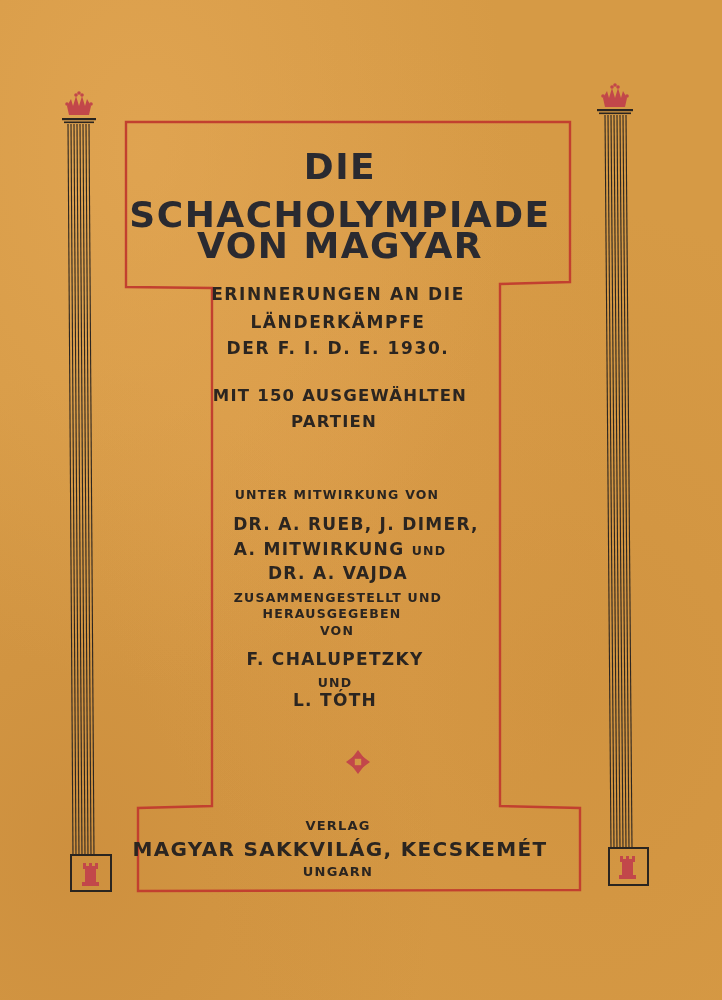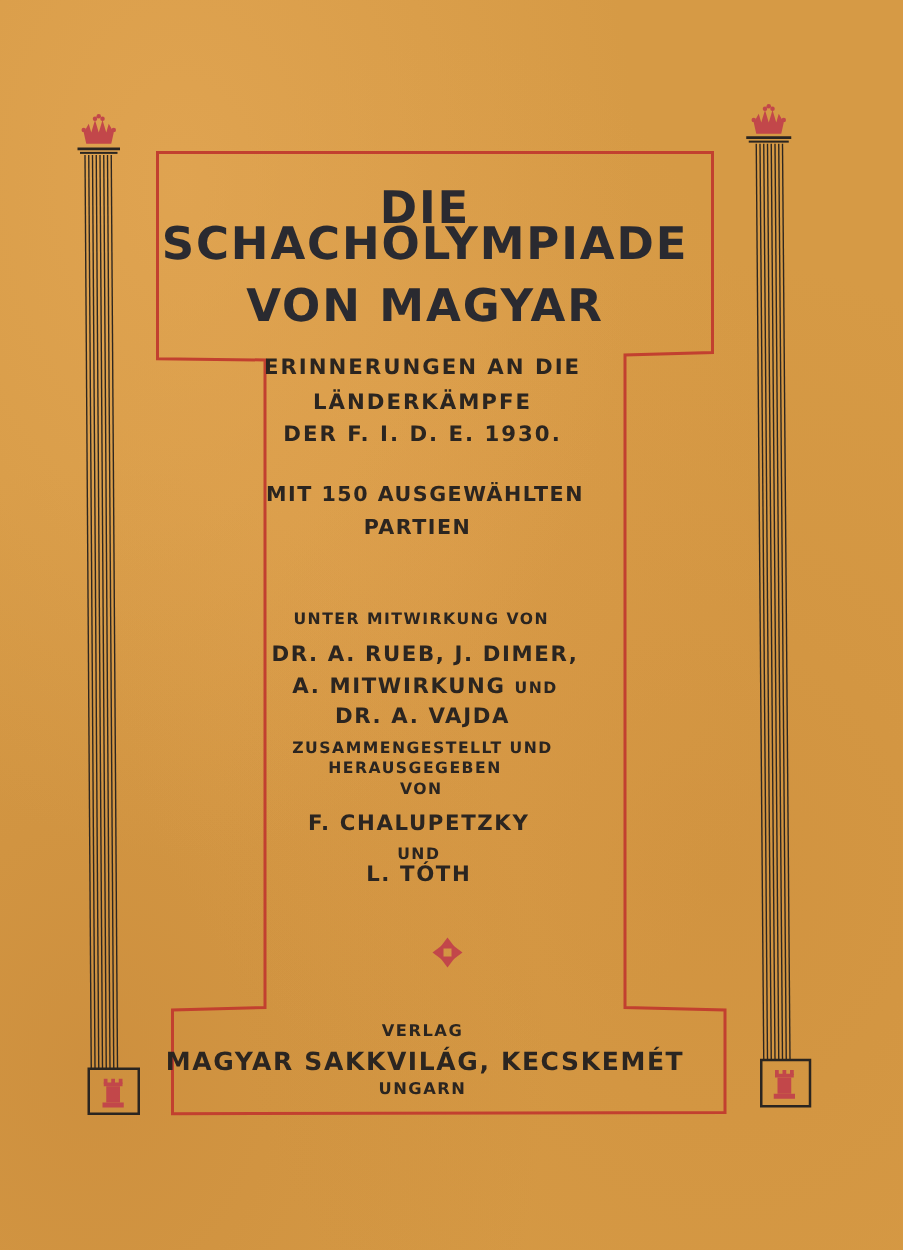--- a/index.html
+++ b/index.html
@@ -99,33 +99,33 @@
   <g fill="#c2474a">
     <polygon points="358,750 364,758 352,758"></polygon>
     <polygon points="358,774 364,766 352,766"></polygon>
     <polygon points="346,762 354,756 354,768"></polygon>
     <polygon points="370,762 362,756 362,768"></polygon>
     <rect x="354" y="758" width="8" height="8" fill="none" stroke="#c2474a" stroke-width="1.6"></rect>
   </g>
 </svg>
 
 <div class="line title" style="top:146px;">DIE</div>
-<div class="line title" style="top:175px;">SCHACHOLYMPIADE</div>
+<div class="line title" style="top:194px;">SCHACHOLYMPIADE</div>
 <div class="line title" style="top:225px;">VON MAGYAR</div>
 
 <div class="line sub" style="top:284px; left:-2px;">ERINNERUNGEN AN DIE</div>
 <div class="line sub" style="top:312px; left:-2px;">LÄNDERKÄMPFE</div>
 <div class="line sub" style="top:338px; left:-2px;">DER F. I. D. E. 1930.</div>
 
 <div class="line mid" style="top:386px;">MIT 150 AUSGEWÄHLTEN</div>
 <div class="line mid" style="top:412px; left:-6px;">PARTIEN</div>
 
 <div class="line small" style="top:487px; left:-3px;">UNTER MITWIRKUNG VON</div>
 
-<div class="line names" style="top:514px;">DR. A. RUEB, J. DIMER,</div>
+<div class="line names" style="top:514px;padding-left:16px;">DR. A. RUEB, J. DIMER,</div>
 <div class="line names" style="top:539px;">
   <span>A. MITWIRKUNG</span>
   <span class="und">UND</span>
 </div>
 <div class="line names" style="top:563px; left:-2px;">DR. A. VAJDA</div>
 
 <div class="line small" style="top:590px; left:-2px;">ZUSAMMENGESTELLT UND</div>
 <div class="line small" style="top:606px; left:-8px;">HERAUSGEGEBEN</div>
 <div class="line small" style="top:623px; left:-3px;">VON</div>
 

